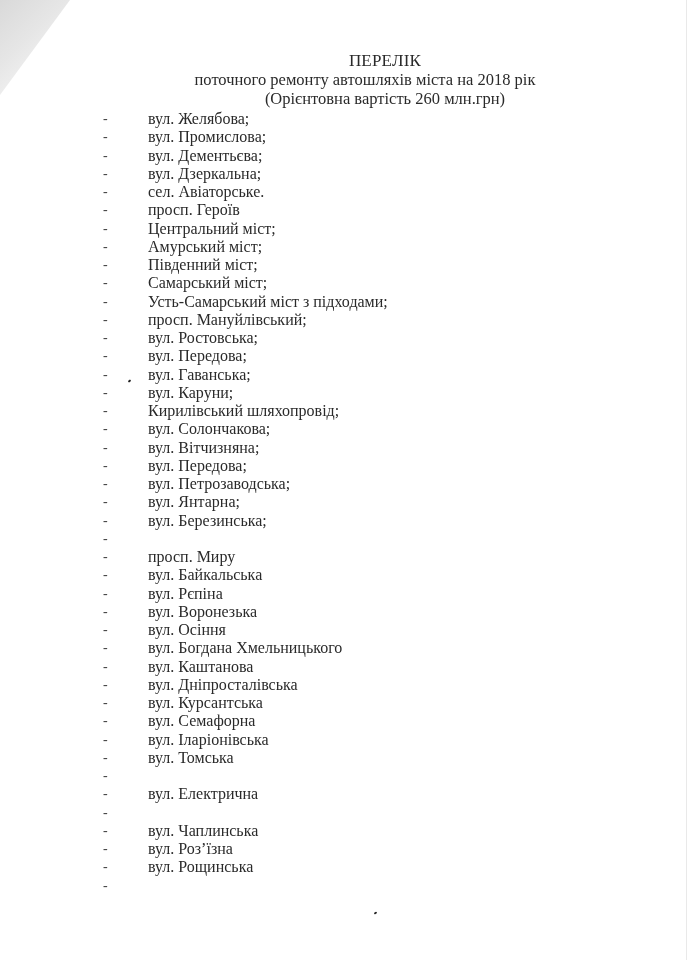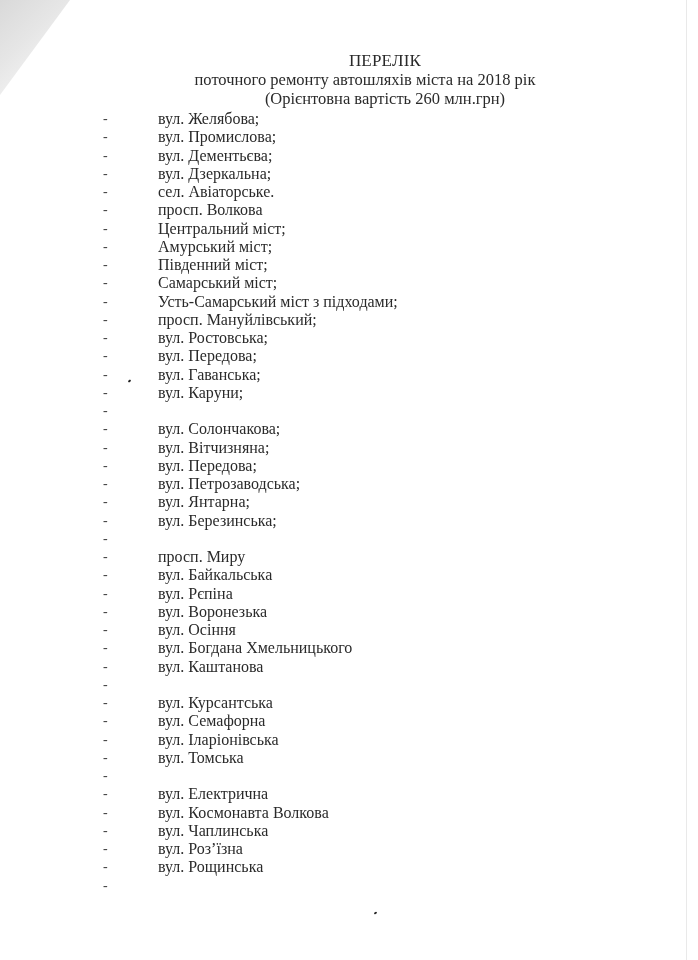--- a/index.html
+++ b/index.html
@@ -64,21 +64,21 @@
     }
     .dash {
       position: absolute;
       left: 103px;
       top: 0;
       font-size: 14px;
       color: #444;
     }
     .label {
       position: absolute;
-      left: 158px;
+      left: 148px;
       top: 0;
     }
     .speck {
       position: absolute;
       width: 3px;
       height: 2px;
       background: #222;
       border-radius: 1px;
     }
     .speck-1 { left: 128px; top: 380px; transform: rotate(-40deg); }
@@ -111,21 +111,21 @@
       <li class="item">
         <span class="dash">-</span>
         <span class="label">вул. Дзеркальна;</span>
       </li>
       <li class="item">
         <span class="dash">-</span>
         <span class="label">сел. Авіаторське.</span>
       </li>
       <li class="item">
         <span class="dash">-</span>
-        <span class="label">просп. Волкова</span>
+        <span class="label">просп. Героїв</span>
       </li>
       <li class="item">
         <span class="dash">-</span>
         <span class="label">Центральний міст;</span>
       </li>
       <li class="item">
         <span class="dash">-</span>
         <span class="label">Амурський міст;</span>
       </li>
       <li class="item">
@@ -155,20 +155,21 @@
       <li class="item">
         <span class="dash">-</span>
         <span class="label">вул. Гаванська;</span>
       </li>
       <li class="item">
         <span class="dash">-</span>
         <span class="label">вул. Каруни;</span>
       </li>
       <li class="item">
         <span class="dash">-</span>
+        <span class="label">Кирилівський шляхопровід;</span>
       </li>
       <li class="item">
         <span class="dash">-</span>
         <span class="label">вул. Солончакова;</span>
       </li>
       <li class="item">
         <span class="dash">-</span>
         <span class="label">вул. Вітчизняна;</span>
       </li>
       <li class="item">
@@ -213,20 +214,21 @@
       <li class="item">
         <span class="dash">-</span>
         <span class="label">вул. Богдана Хмельницького</span>
       </li>
       <li class="item">
         <span class="dash">-</span>
         <span class="label">вул. Каштанова</span>
       </li>
       <li class="item">
         <span class="dash">-</span>
+        <span class="label">вул. Дніпросталівська</span>
       </li>
       <li class="item">
         <span class="dash">-</span>
         <span class="label">вул. Курсантська</span>
       </li>
       <li class="item">
         <span class="dash">-</span>
         <span class="label">вул. Семафорна</span>
       </li>
       <li class="item">
@@ -239,21 +241,20 @@
       </li>
       <li class="item">
         <span class="dash">-</span>
       </li>
       <li class="item">
         <span class="dash">-</span>
         <span class="label">вул. Електрична</span>
       </li>
       <li class="item">
         <span class="dash">-</span>
-        <span class="label">вул. Космонавта Волкова</span>
       </li>
       <li class="item">
         <span class="dash">-</span>
         <span class="label">вул. Чаплинська</span>
       </li>
       <li class="item">
         <span class="dash">-</span>
         <span class="label">вул. Роз’їзна</span>
       </li>
       <li class="item">

